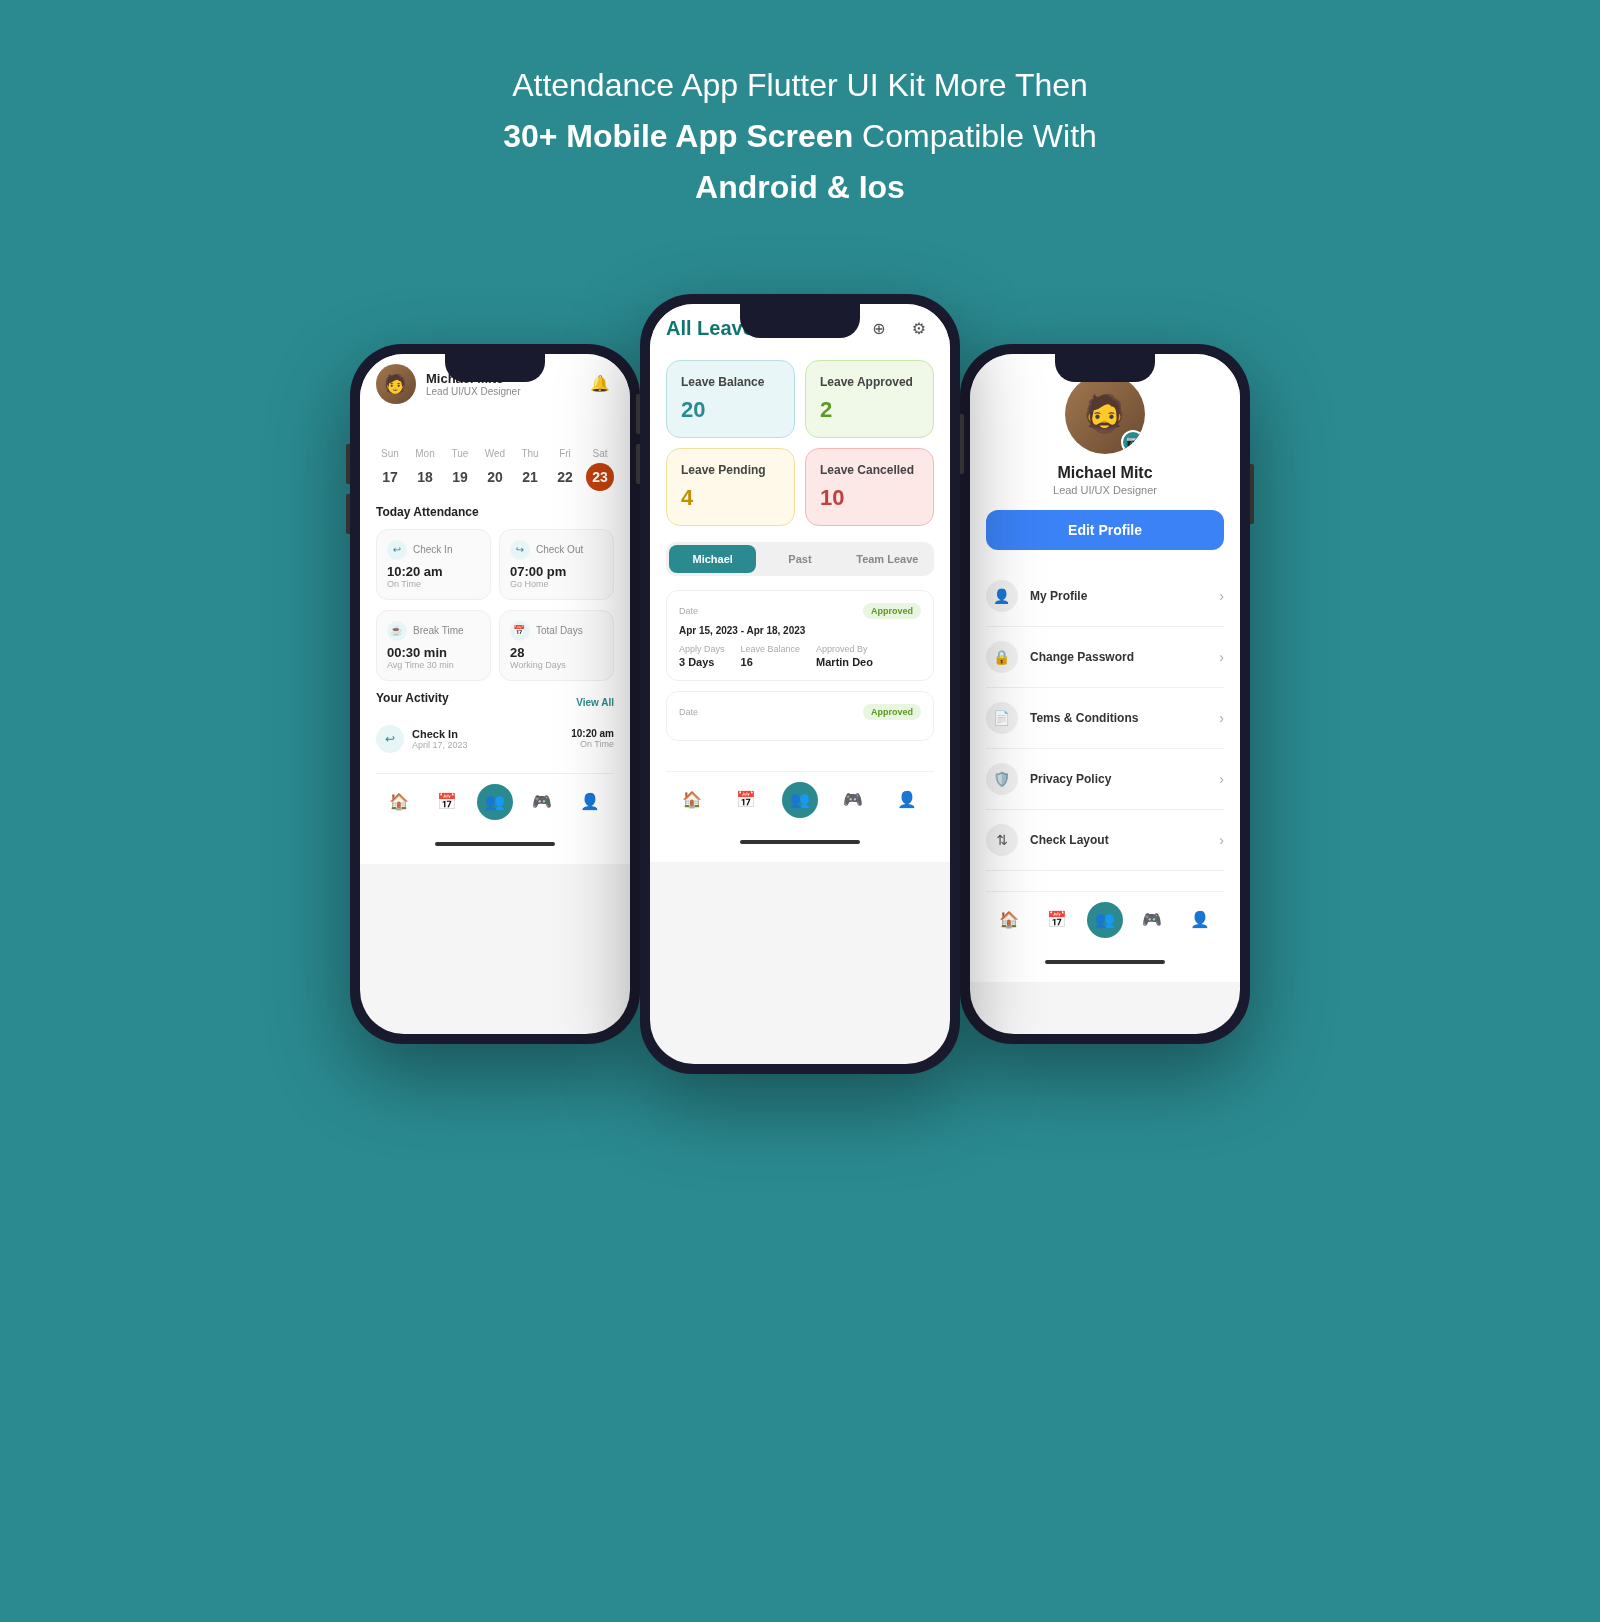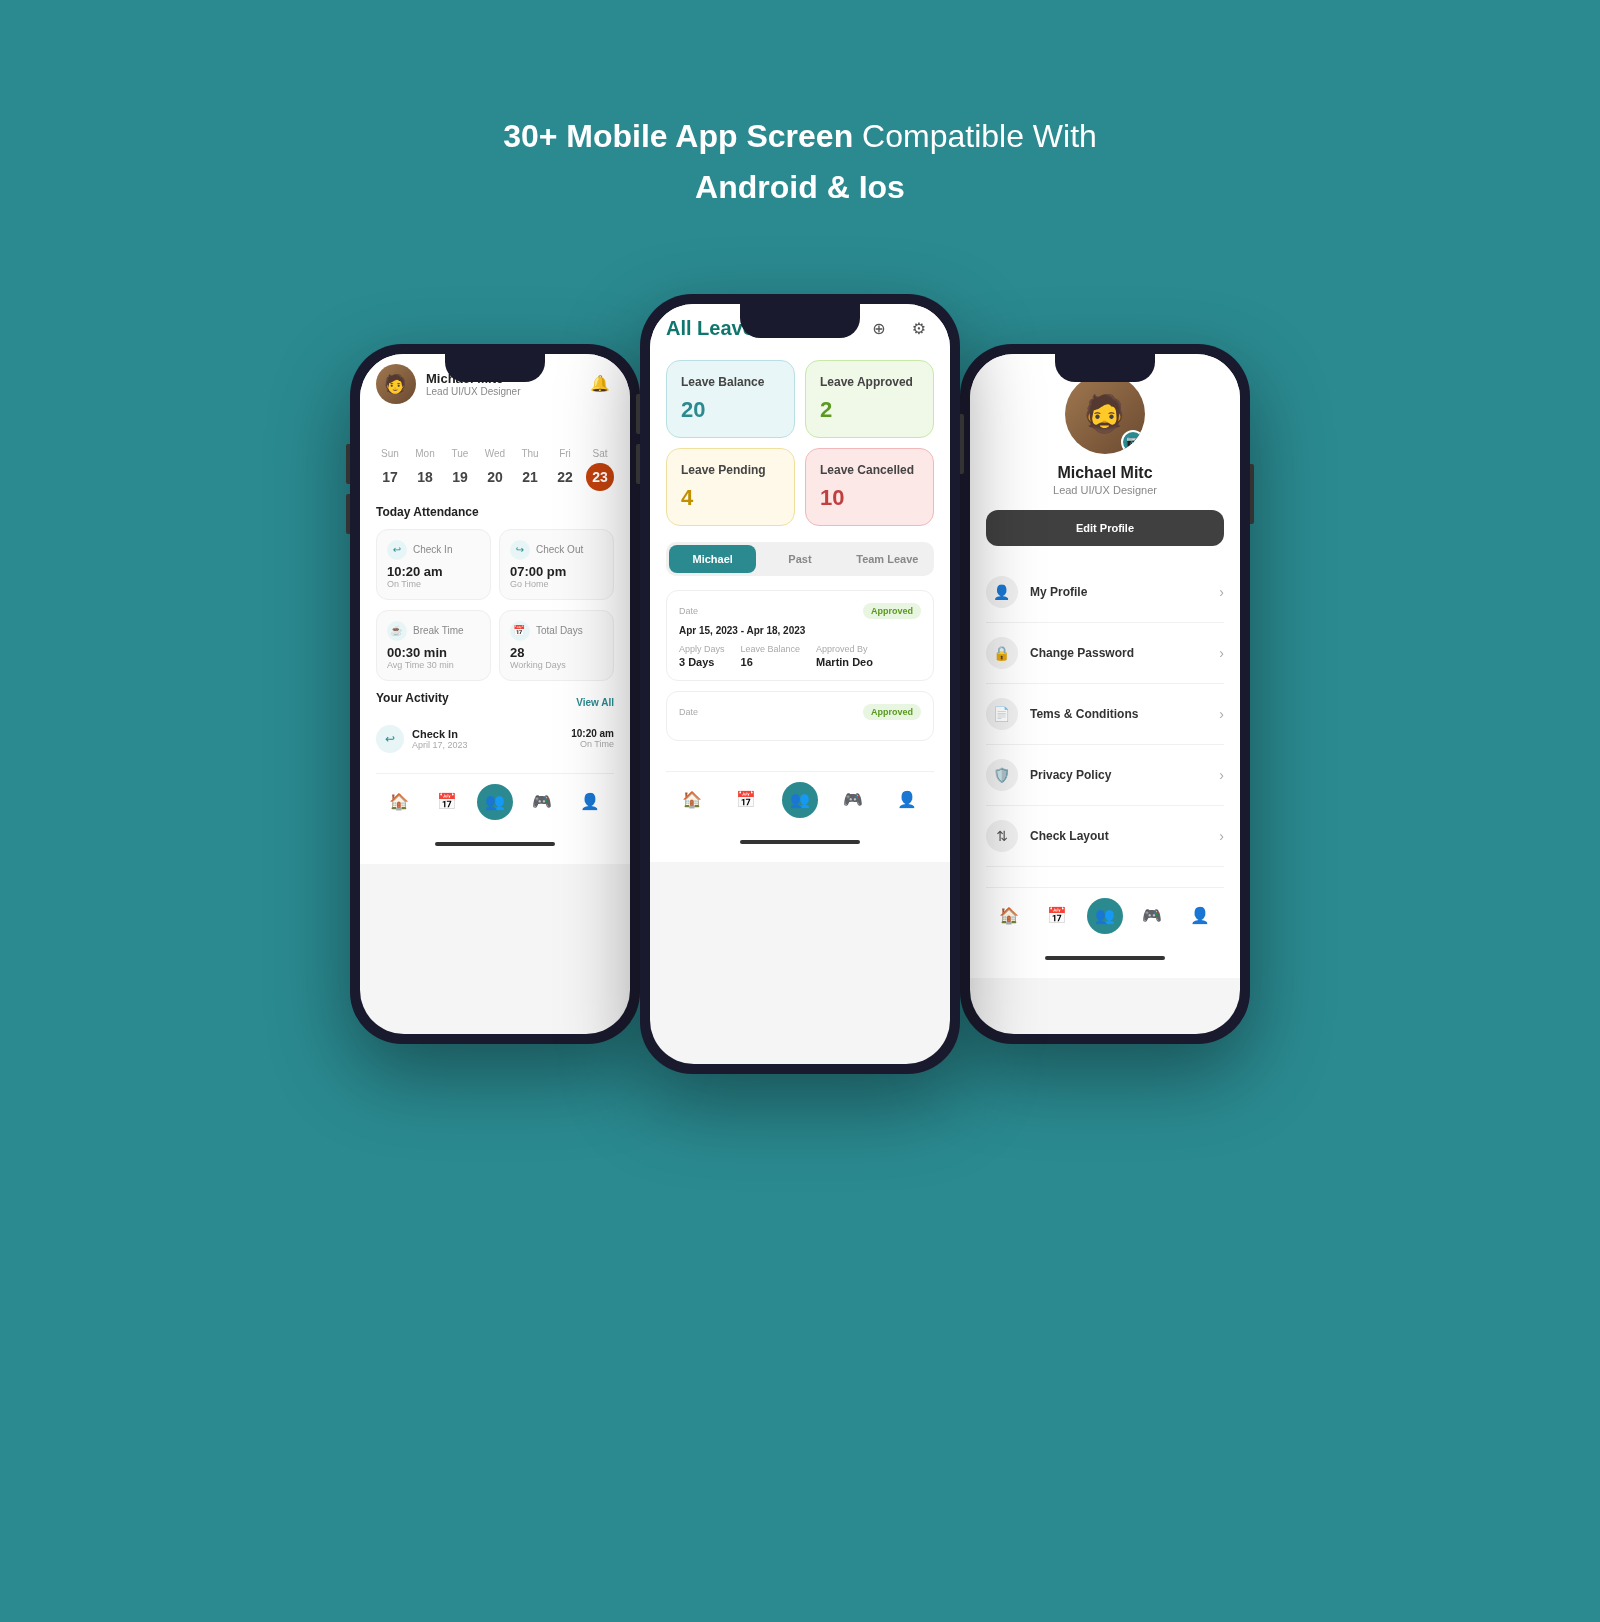--- a/index.html
+++ b/index.html
@@ -522,26 +522,26 @@
       color: #222;
     }
     .profile-role {
       font-size: 11px;
       color: #888;
       margin-top: 2px;
     }
 
     .edit-profile-btn {
       width: 100%;
-      background: #404040;
+      background: #3b82f6;
       color: white;
       border: none;
       border-radius: 12px;
       padding: 12px;
-      font-size: 11px;
+      font-size: 14px;
       font-weight: 700;
       margin-bottom: 16px;
       cursor: pointer;
     }
 
     .menu-list {
       list-style: none;
     }
     .menu-item {
       display: flex;
@@ -613,21 +613,21 @@
       background: #333;
       border-radius: 2px 0 0 2px;
       margin-bottom: 10px;
     }
   </style>
 </head>
 <body>
 
 <div class="header-section">
   <p class="subtitle">
-    <br>
+    <span>Attendance App Flutter UI Kit More Then</span><br>
     <strong>30+ Mobile App Screen</strong>
     <span>Compatible With</span><br>
     <strong>Android &amp; Ios</strong>
   </p>
 </div>
 
 <div class="phones-container">
 
   <div class="phone phone-side phone-frame">
     <div class="vol-buttons">

